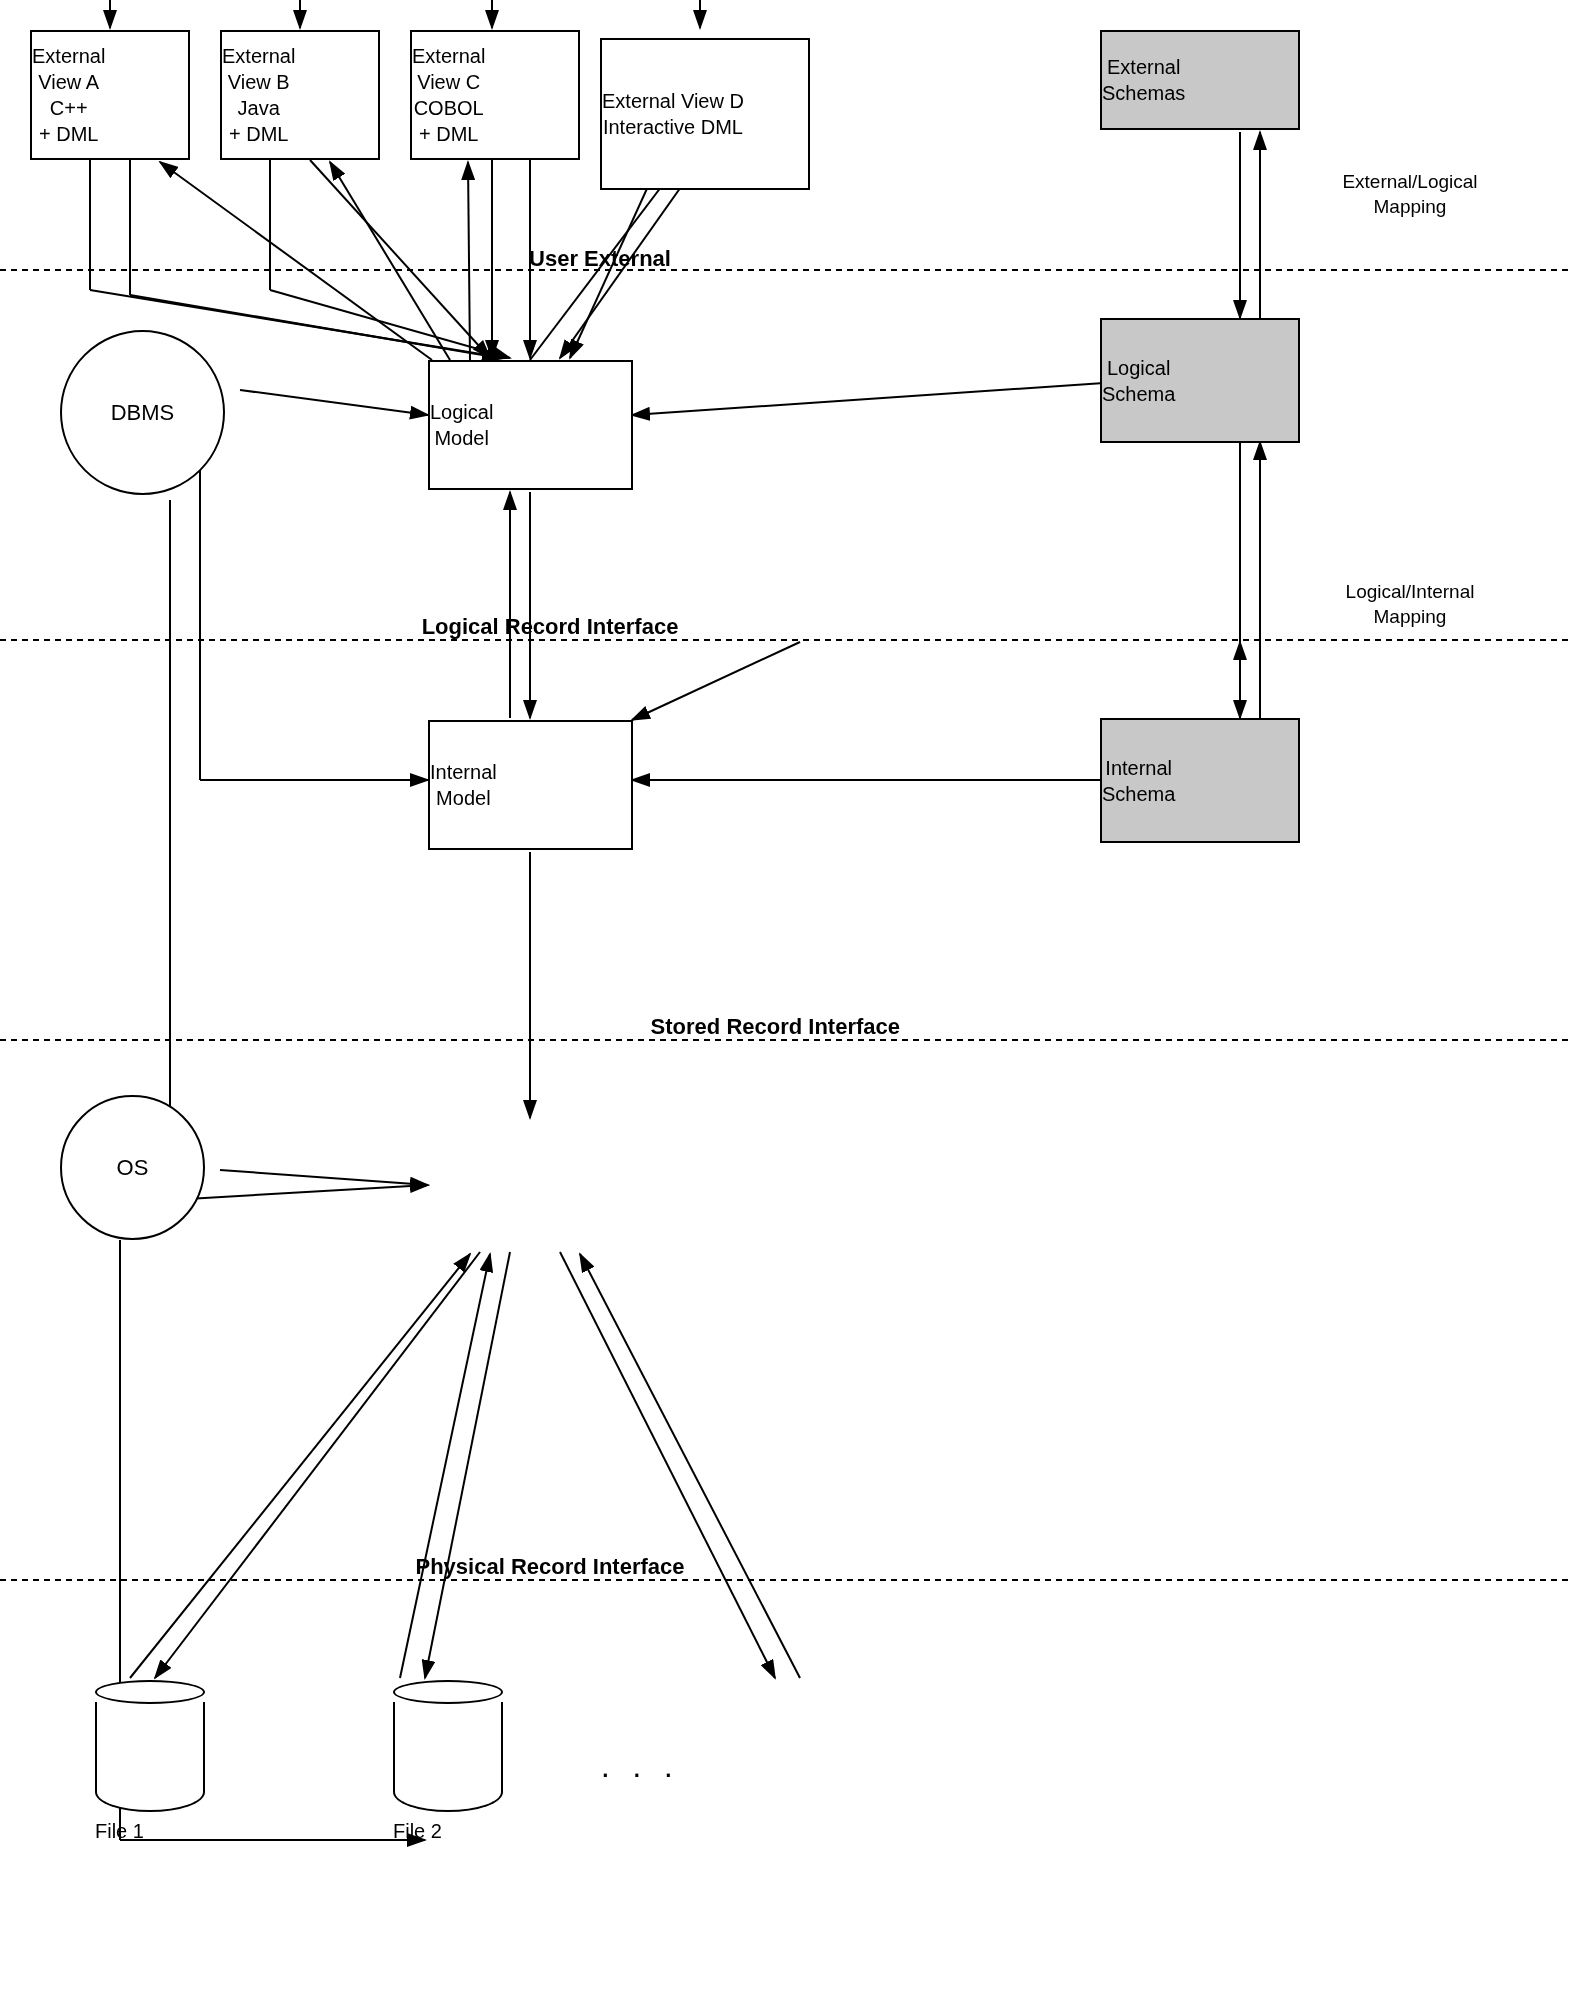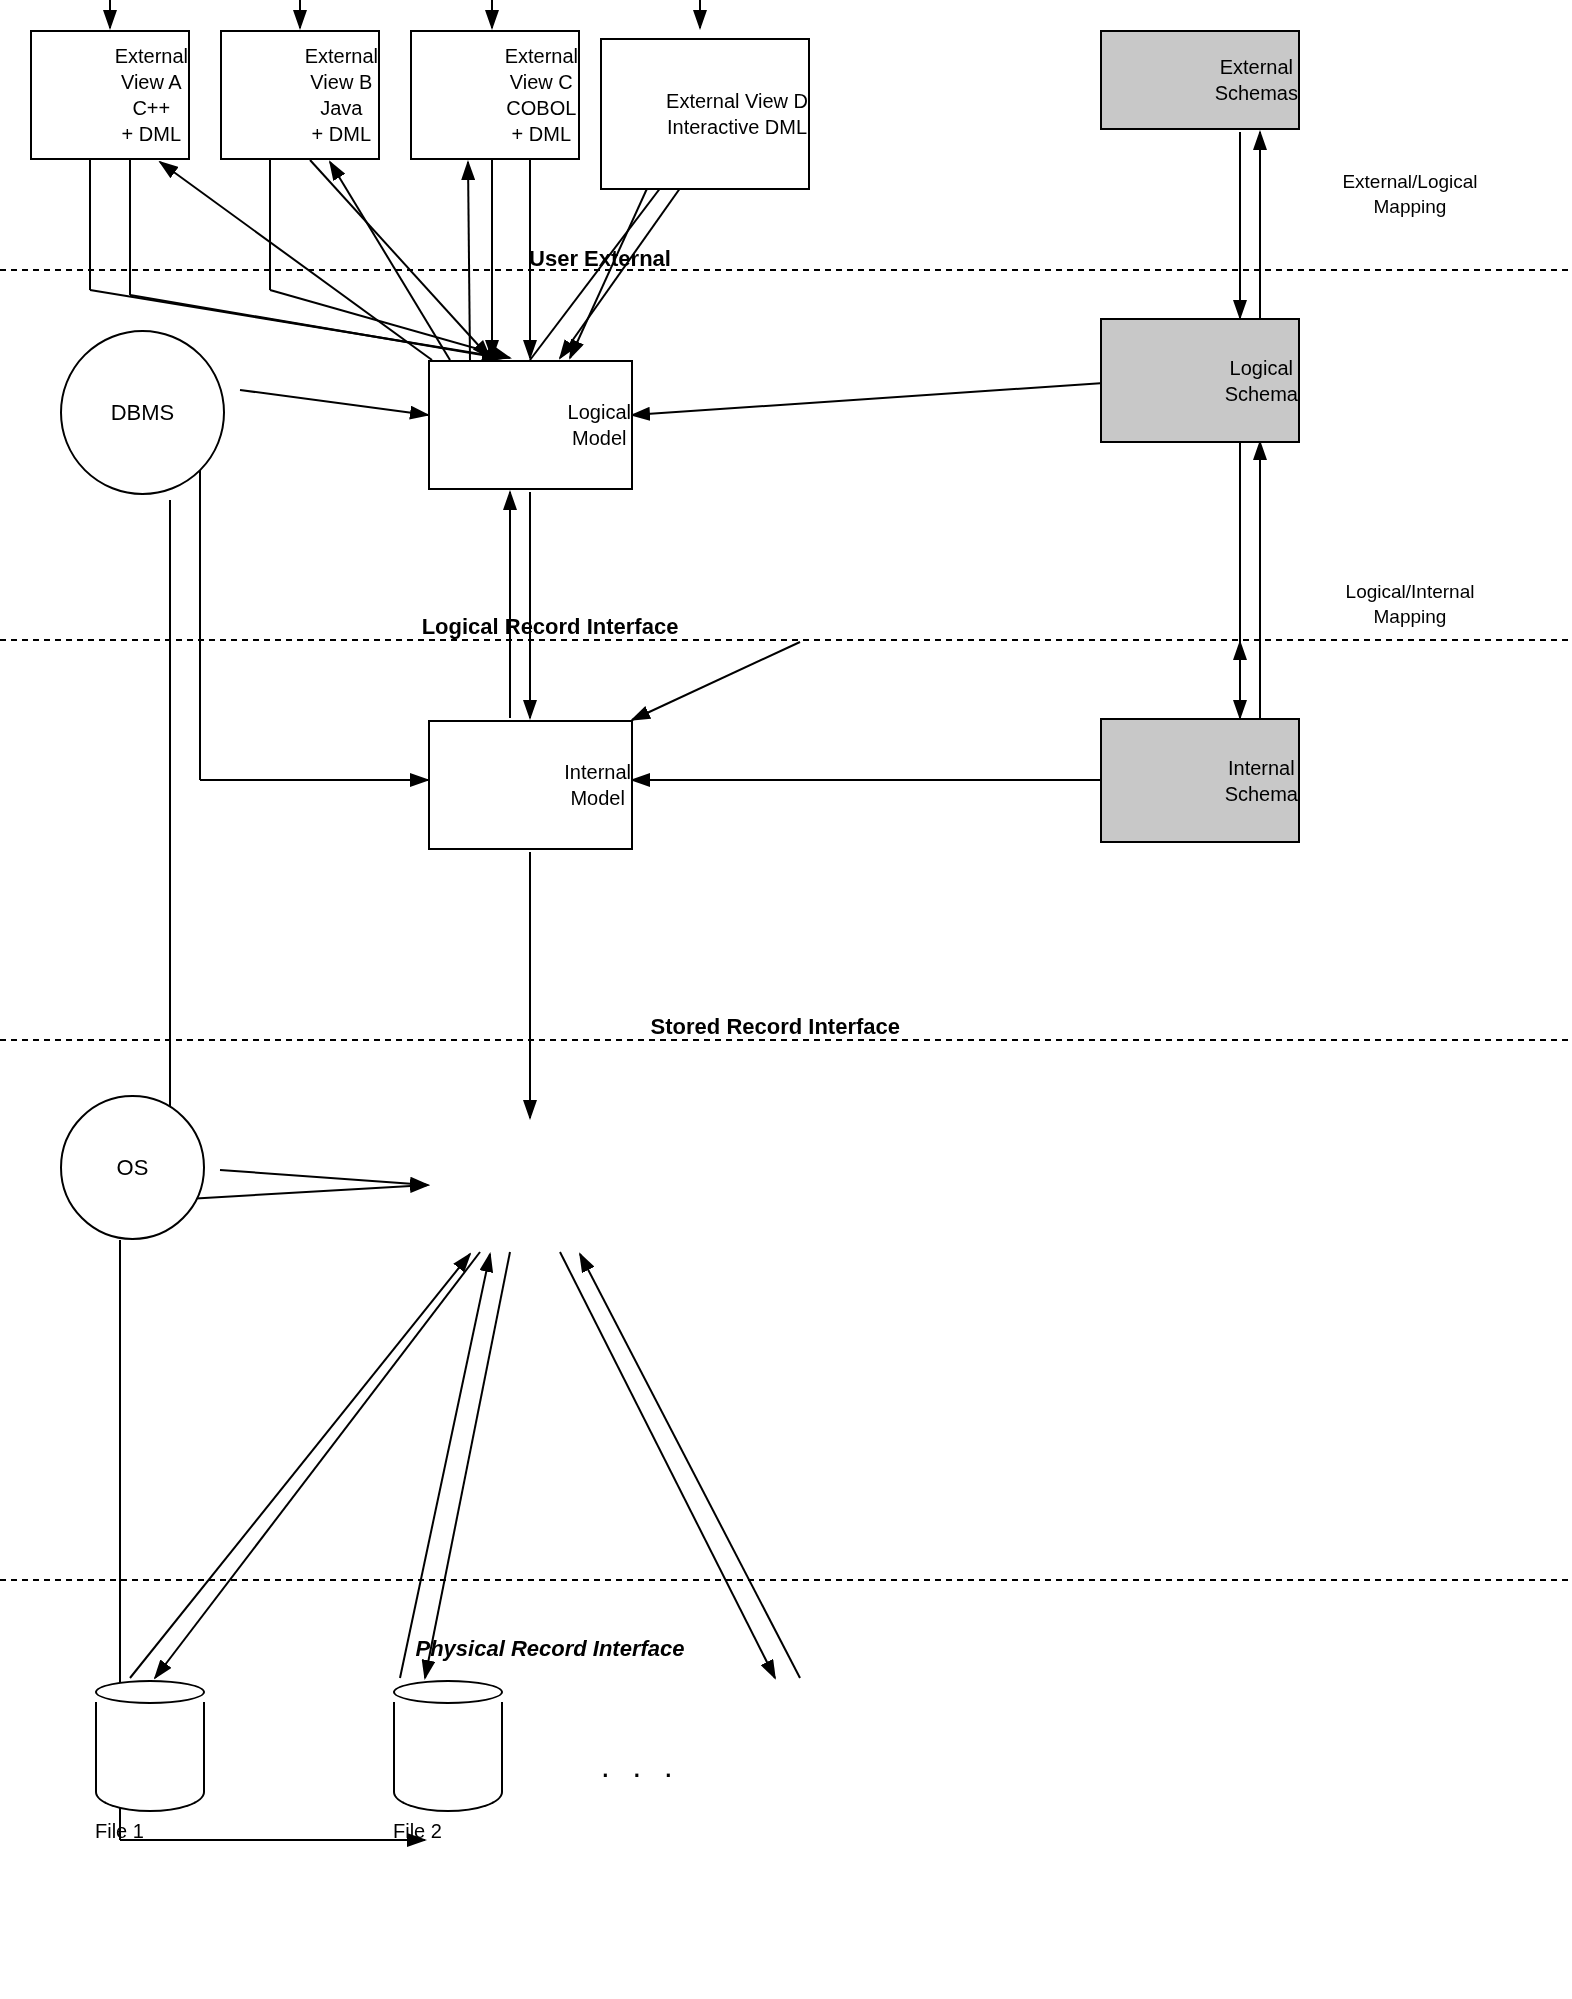--- a/index.html
+++ b/index.html
@@ -17,21 +17,21 @@
       height: 1999px;
       background: #fff;
     }
     
     .box {
       position: absolute;
       border: 2px solid #000;
       background: #fff;
       display: flex;
       align-items: center;
-      justify-content: flex-end;
+      justify-content: flex-start;
       text-align: center;
       font-size: 20px;
       line-height: 1.3;
     }
     .box-gray {
       background: #c8c8c8;
     }
     .circle {
       position: absolute;
       border: 2px solid #000;
@@ -267,21 +267,21 @@
 
   <div class="interface-label" style="top:1014px; left:200px; width:700px;text-align:right;">
     <span>Stored Record Interface</span>
   </div>
 
   <div class="circle" style="left:60px; top:1095px; width:145px; height:145px;">
     <span>OS</span>
   </div>
 
 
-  <div class="interface-label" style="top:1636px; left:200px; width:700px;font-style:italic;">
+  <div class="interface-label" style="top:1554px; left:200px; width:700px;">
     <span>Physical Record Interface</span>
   </div>
 
   <div class="cylinder" style="left:95px; top:1680px;">
     <div class="cylinder-top"></div>
     <div class="cylinder-body"></div>
     <div class="cylinder-label">File 1</div>
   </div>
 
   <div class="cylinder" style="left:365px; top:1680px;padding-left:28px;">

